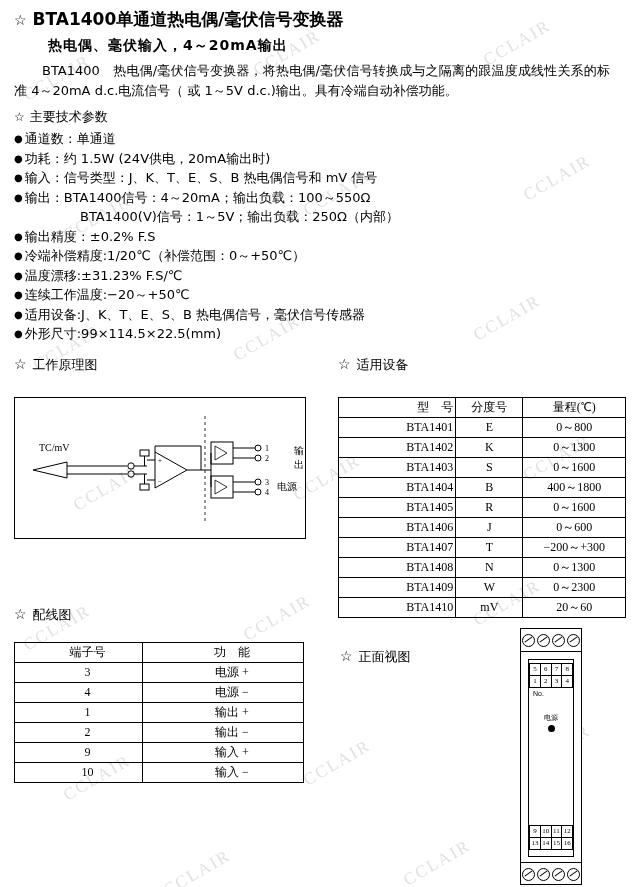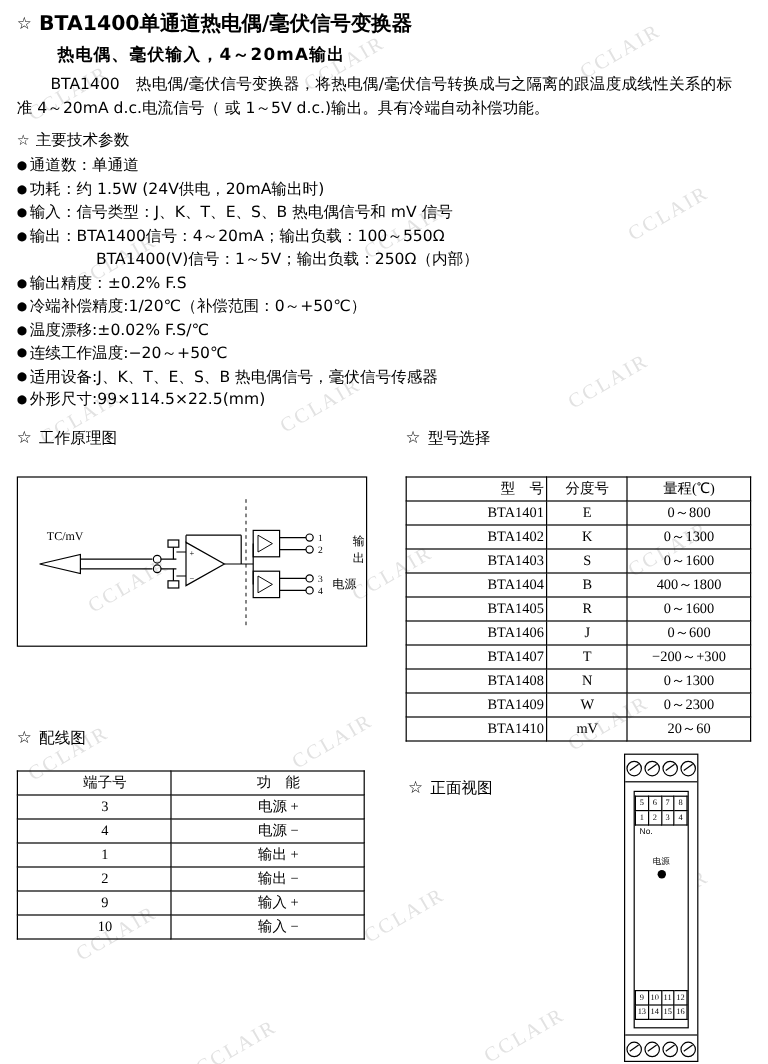--- a/index.html
+++ b/index.html
@@ -196,21 +196,21 @@
       <span class="star">☆</span><span>主要技术参数</span>
     </div>
     <ul class="specs">
       <li><span class="bullet">●</span><span>通道数：单通道</span></li>
       <li><span class="bullet">●</span><span>功耗：约 1.5W (24V供电，20mA输出时)</span></li>
       <li><span class="bullet">●</span><span>输入：信号类型：J、K、T、E、S、B 热电偶信号和 mV 信号</span></li>
       <li><span class="bullet">●</span><span>输出：BTA1400信号：4～20mA；输出负载：100～550Ω</span></li>
       <li><span class="sub">BTA1400(V)信号：1～5V；输出负载：250Ω（内部）</span></li>
       <li><span class="bullet">●</span><span>输出精度：±0.2% F.S</span></li>
       <li><span class="bullet">●</span><span>冷端补偿精度:1/20℃（补偿范围：0～+50℃）</span></li>
-      <li><span class="bullet">●</span><span>温度漂移:±0.02% F.S/℃</span></li>
+      <li><span class="bullet">●</span><span>温度漂移:±31.23% F.S/℃</span></li>
       <li><span class="bullet">●</span><span>连续工作温度:−20～+50℃</span></li>
       <li><span class="bullet">●</span><span>适用设备:J、K、T、E、S、B 热电偶信号，毫伏信号传感器</span></li>
       <li><span class="bullet">●</span><span>外形尺寸:99×114.5×22.5(mm)</span></li>
     </ul>
 
     <div class="mid">
       <div class="col-left">
         <div class="blk-title">
           <span class="star">☆</span><span>工作原理图</span>
         </div>
@@ -265,21 +265,21 @@
             <text x="250" y="97" font-size="8" font-family="Liberation Serif, serif">4</text>
           </svg>
           <div style="position:absolute;left:24px;top:44px;font-size:10px;font-family:'Liberation Serif',serif;">TC/mV</div>
           <div style="position:absolute;left:262px;top:46px;font-size:10px;margin-left:17px;">输出</div>
           <div style="position:absolute;left:262px;top:82px;font-size:10px;">电源</div>
         </div>
       </div>
 
       <div class="col-right">
         <div class="blk-title">
-          <span class="star">☆</span><span>型号选择</span>
+          <span class="star">☆</span><span>适用设备</span>
         </div>
         <table class="t type">
           <tbody>
               <tr>
             <td class="c1">型　号</td>
             <td class="c2">分度号</td>
             <td class="c3">量程(℃)</td>
           </tr>
           <tr>
                 <td class="c1">BTA1401</td>

